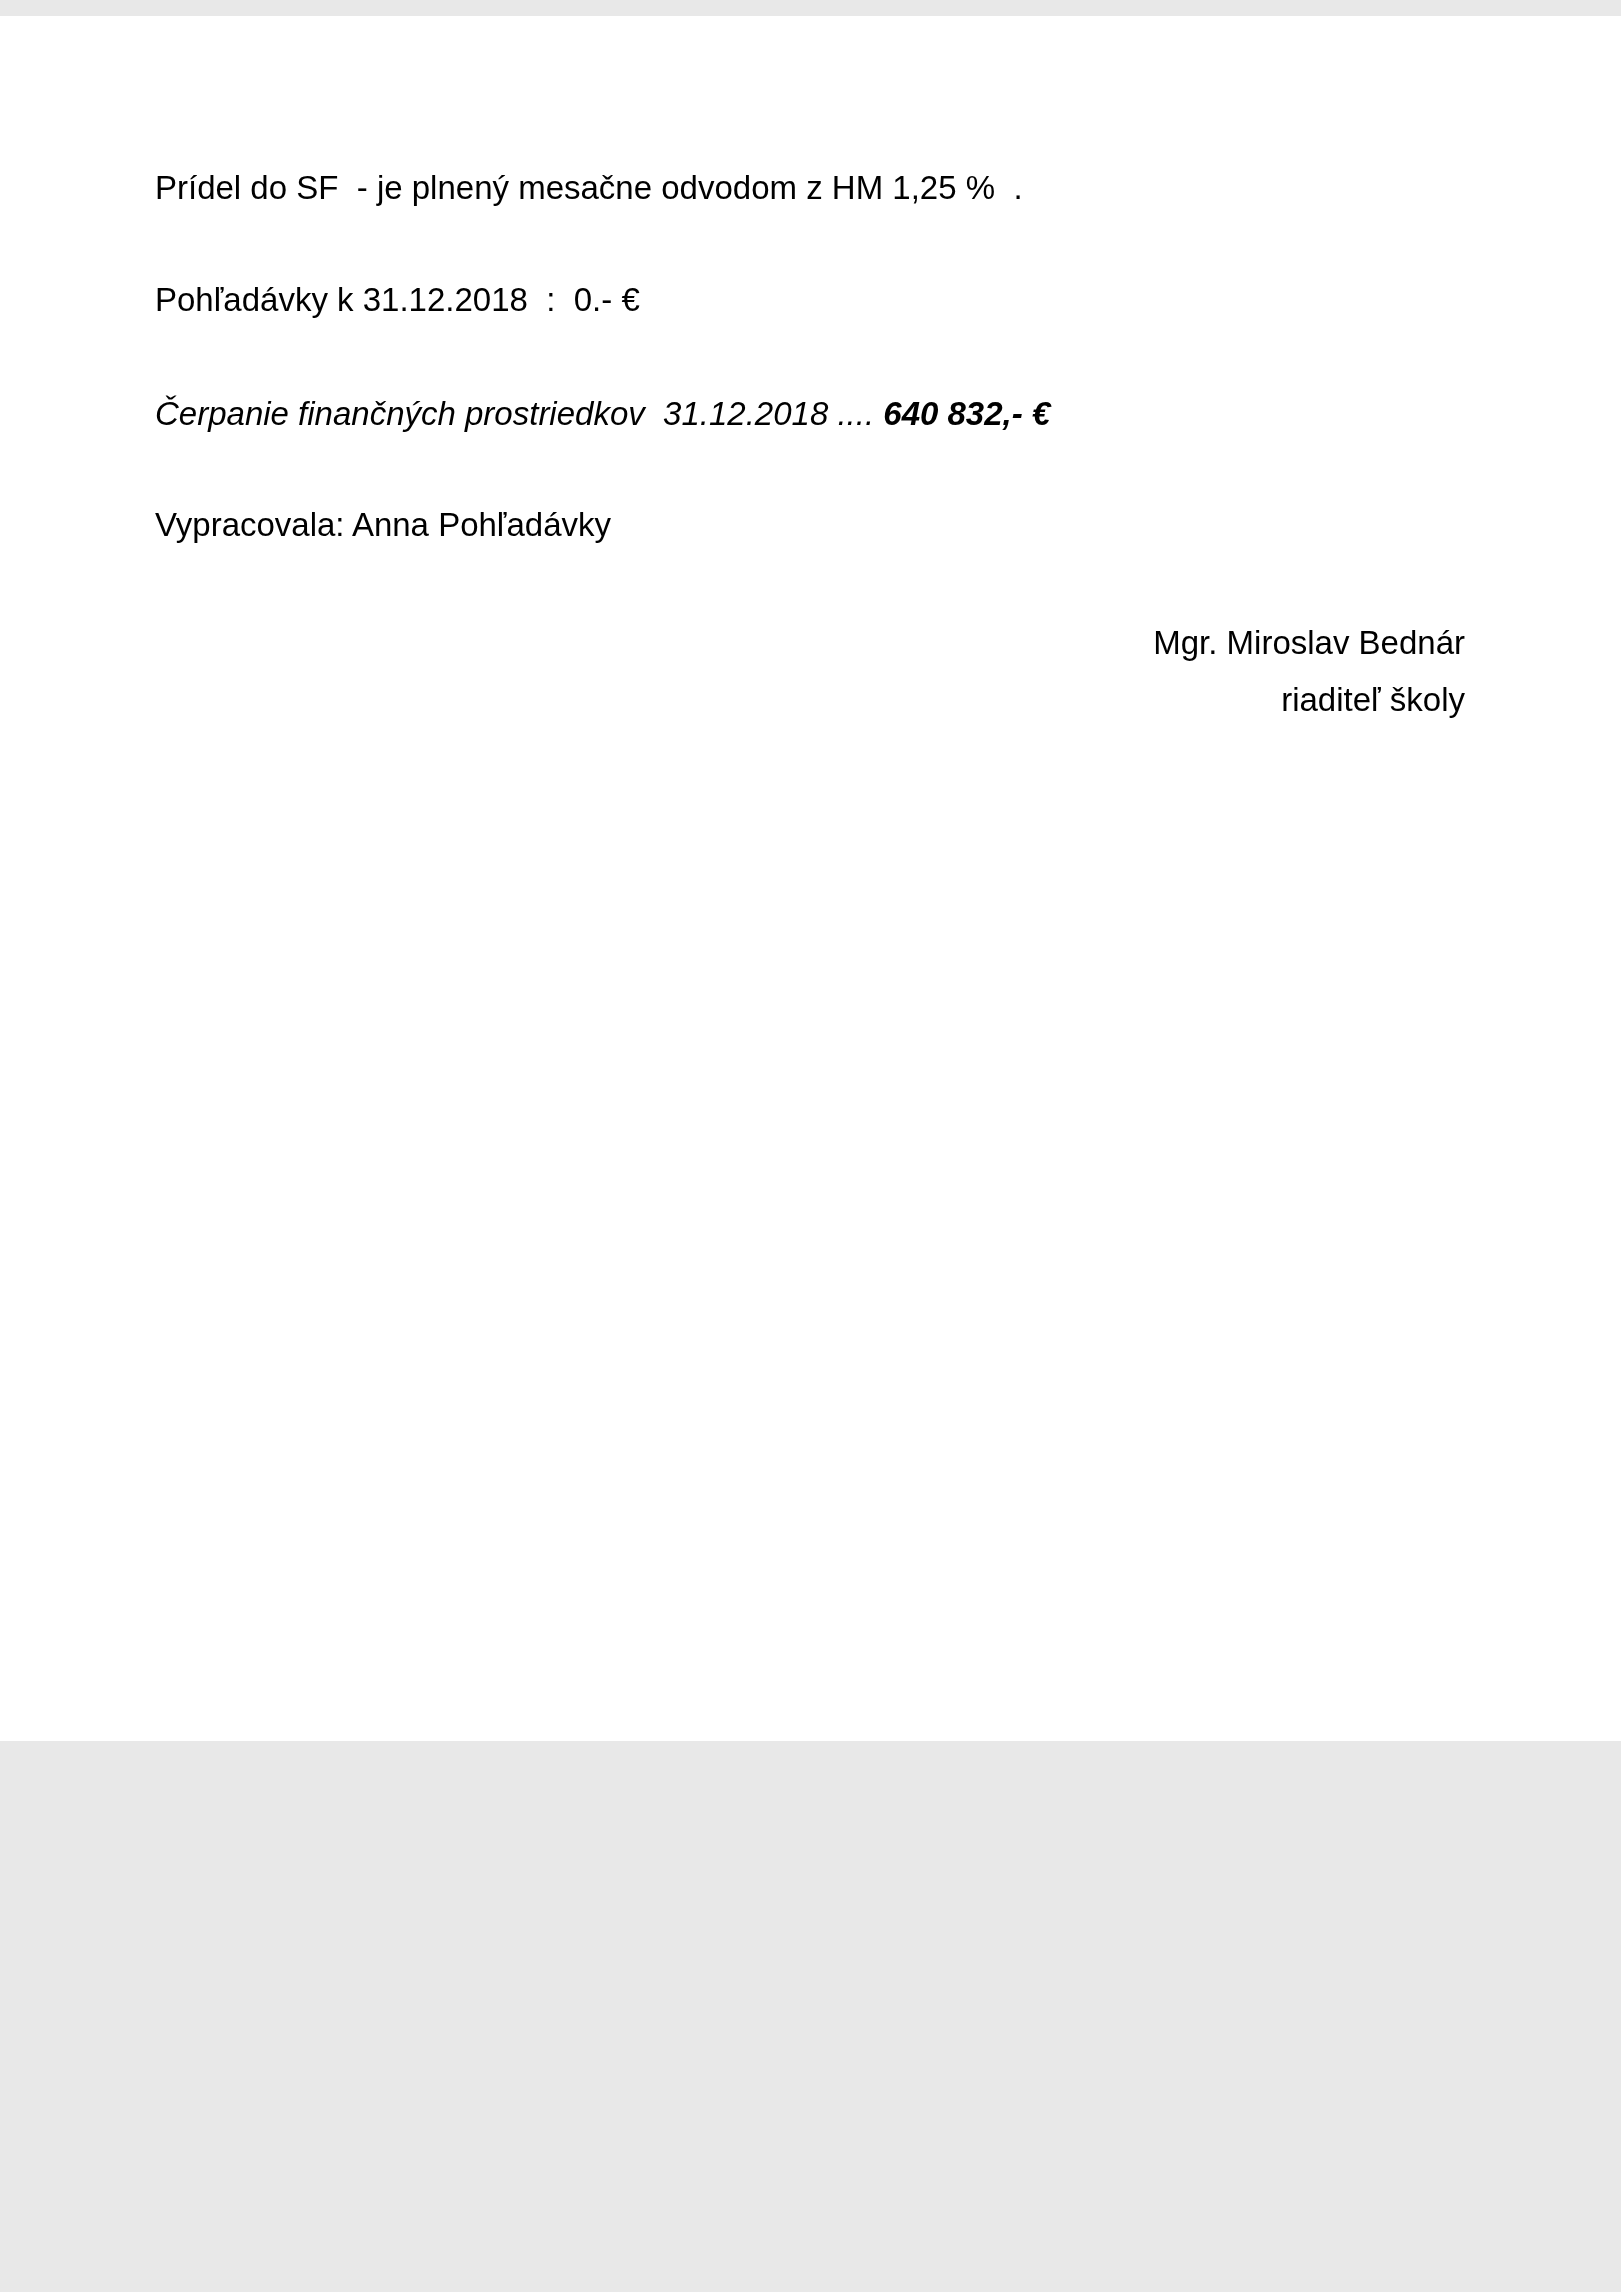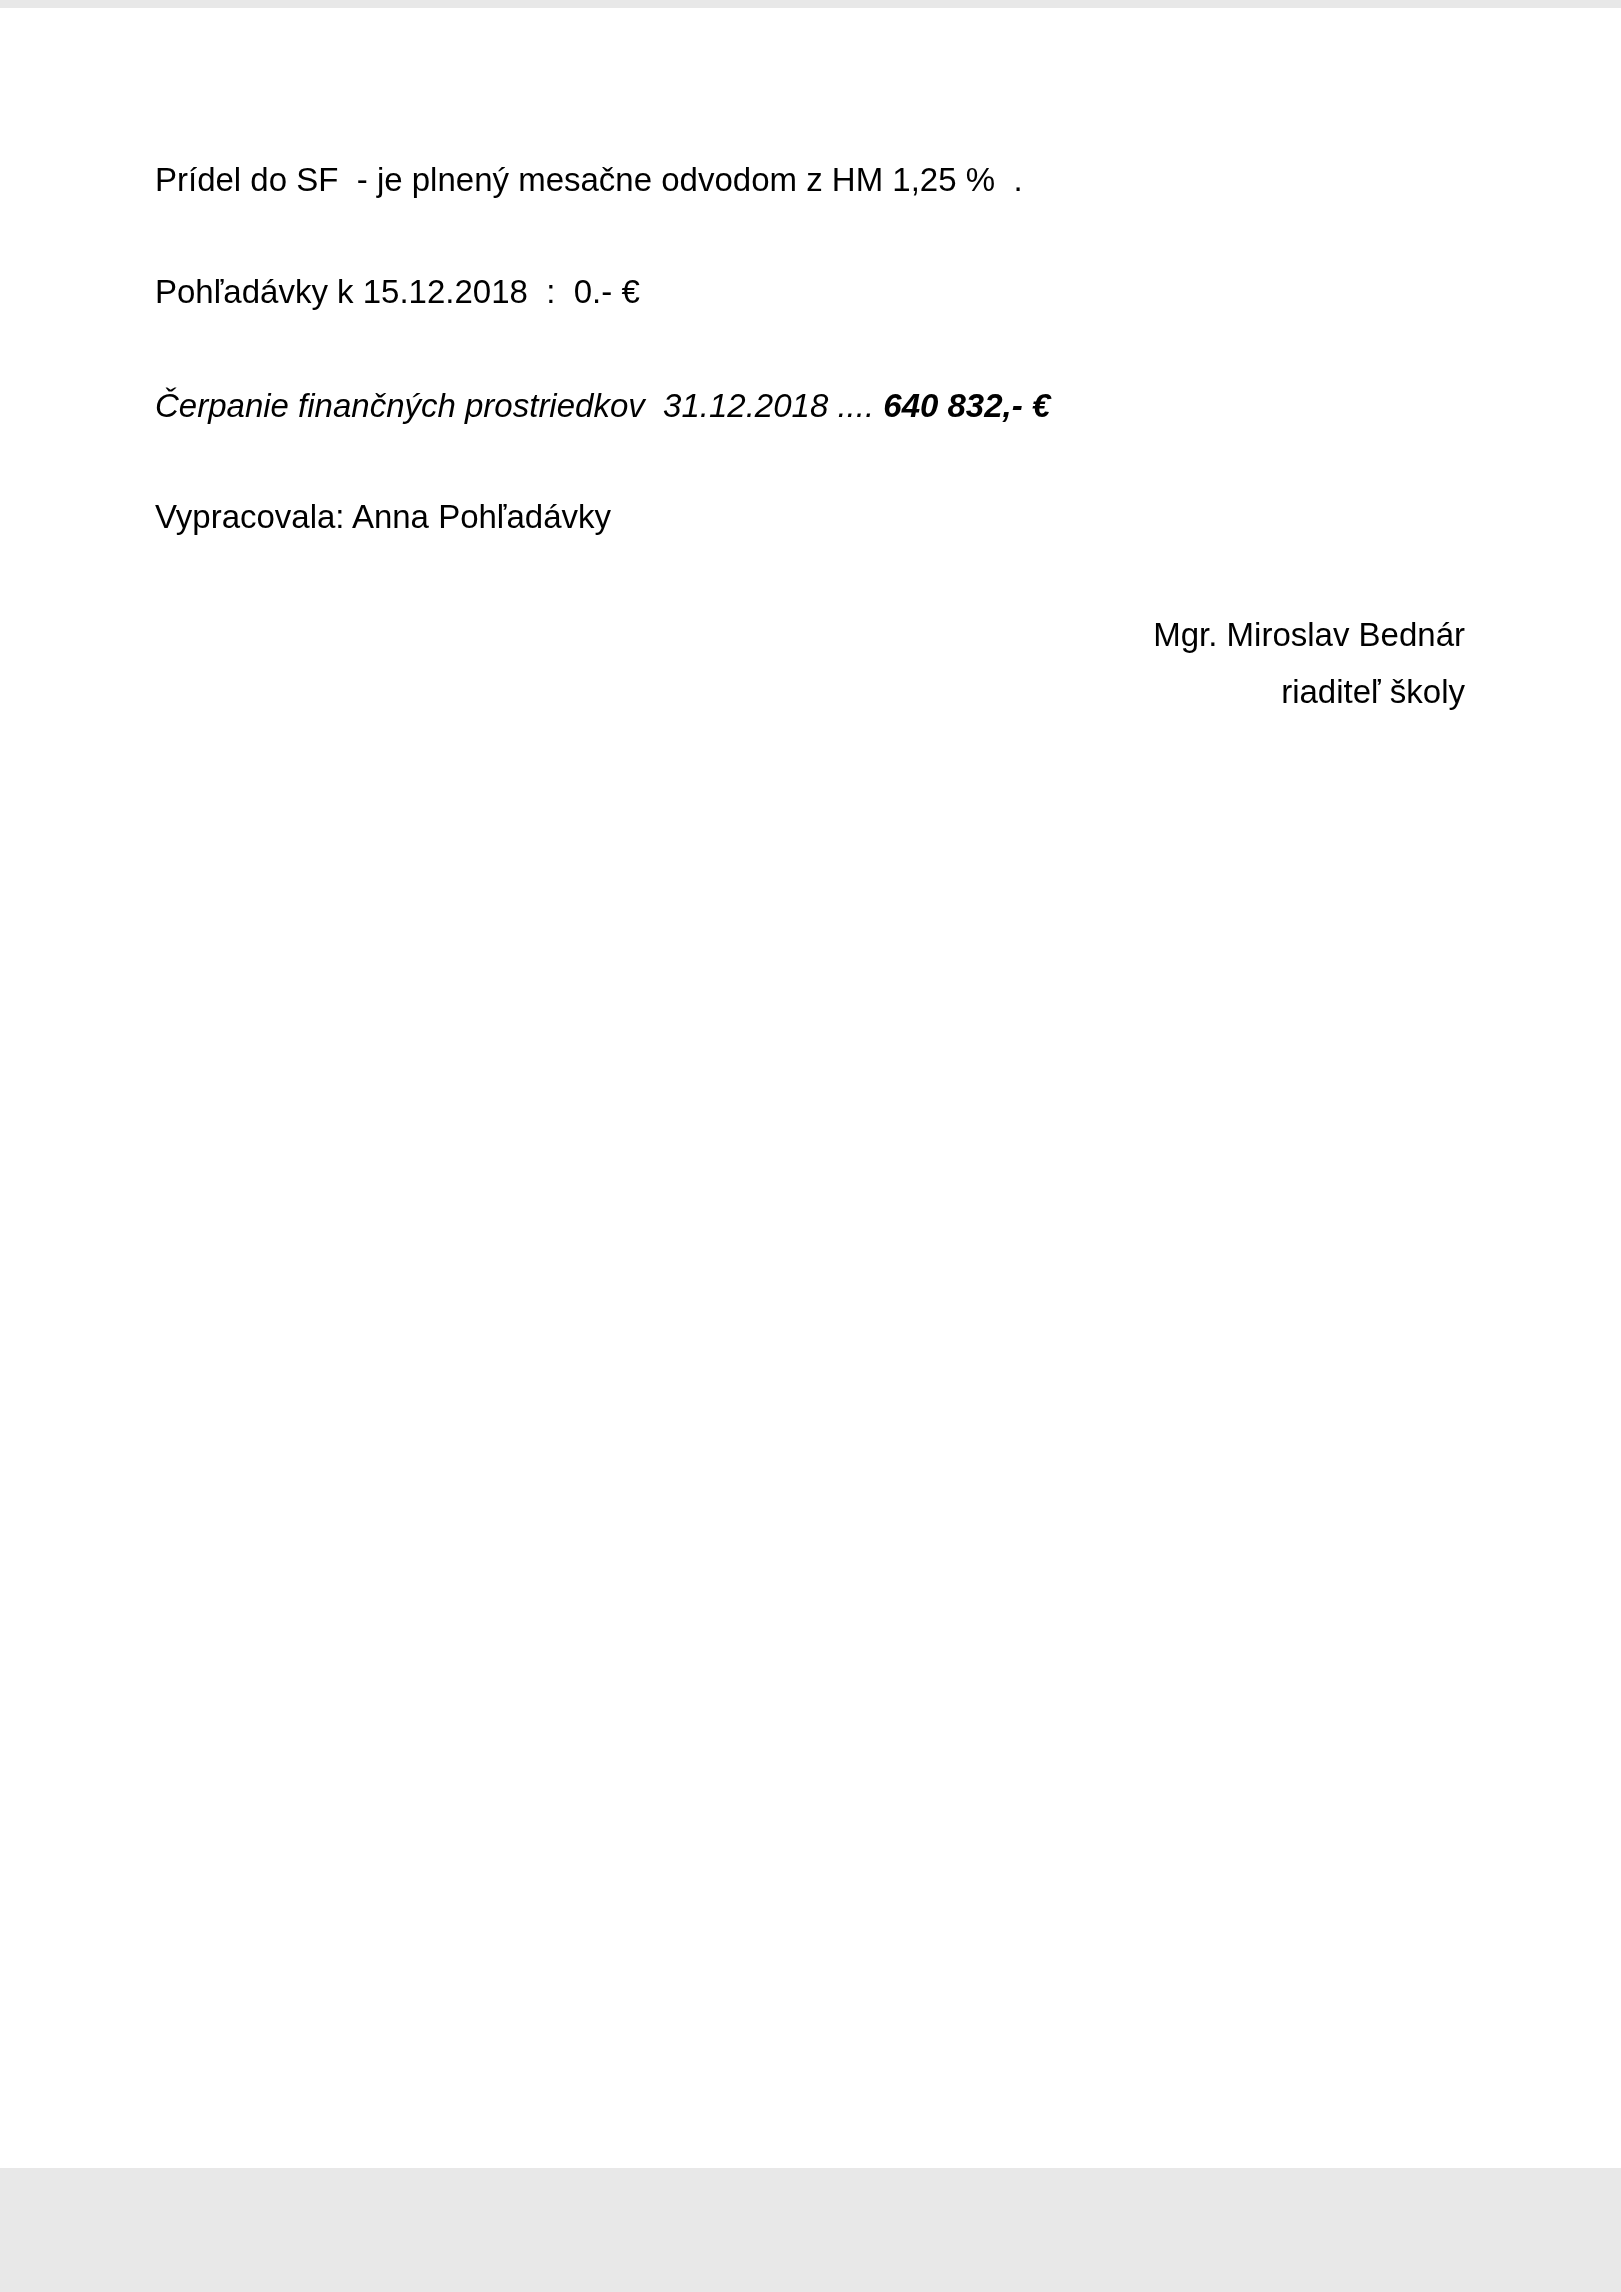--- a/index.html
+++ b/index.html
@@ -3,23 +3,23 @@
 <meta charset="utf-8">
 <style>
   html, body {
     margin: 0;
     padding: 0;
     background: #e8e8e8;
   }
   .page {
     position: relative;
     width: 1621px;
-    height: 2160px;
+    height: 1725px;
     background: #ffffff;
-    margin: 8px auto;
+    margin: 16px auto;
     overflow: hidden;
     font-family: "Liberation Sans", sans-serif;
     color: #000000;
   }
   .doc-line {
     position: absolute;
     left: 155px;
     font-size: 33px;
     line-height: 1;
     white-space: pre;
@@ -55,21 +55,21 @@
     color: #000000;
   }
 </style>
 </head>
 <body>
 
 <div class="page">
 
   <div class="doc-line" style="top: 155px;">Prídel do SF  - je plnený mesačne odvodom z HM 1,25 %  .</div>
 
-  <div class="doc-line" style="top: 267px;">Pohľadávky k 15.12.2018  :  0.- €</div>
+  <div class="doc-line" style="top: 267px;">Pohľadávky k 31.12.2018  :  0.- €</div>
 
   <div class="doc-line italic-line" style="top: 381px;"><span>Čerpanie finančných prostriedkov  31.12.2018 .... </span><span class="bold-amount">640 832,- €</span></div>
 
   <div class="doc-line" style="top: 492px;">Vypracovala: Anna Pohľadávky</div>
 
   <div class="sig-line" style="top: 610px;">Mgr. Miroslav Bednár</div>
 
   <div class="sig-line" style="top: 667px;">riaditeľ školy</div>
 
   <div class="page-number" style="top: 2167px;">-30-</div>

